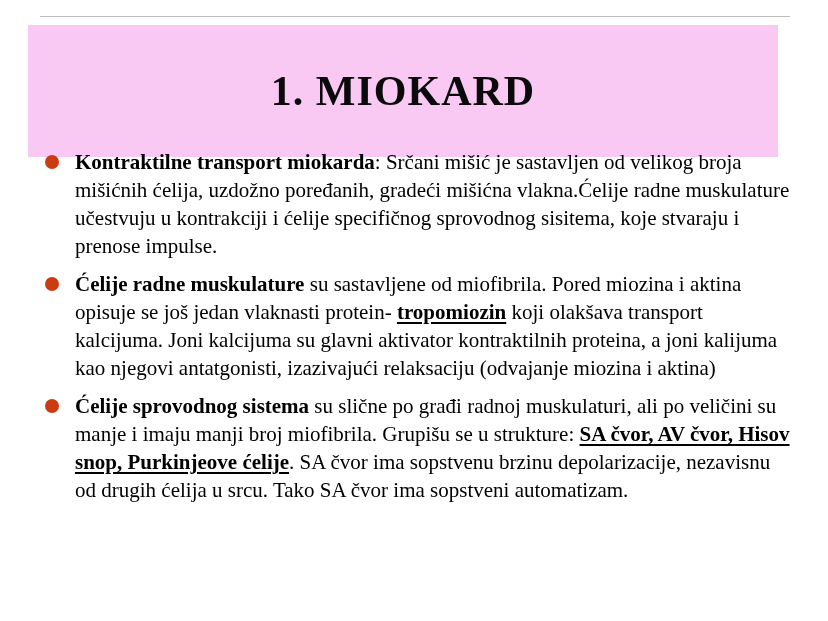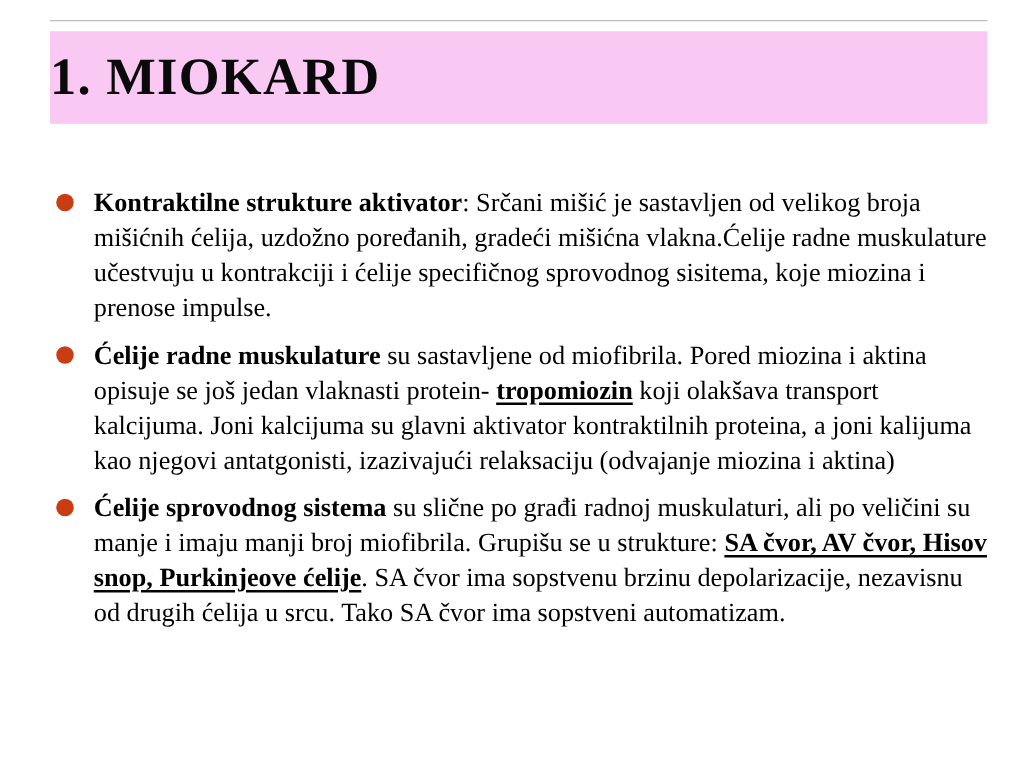--- a/index.html
+++ b/index.html
@@ -22,27 +22,28 @@
   .top-rule {
     position: absolute;
     left: 40px;
     top: 16px;
     width: 750px;
     height: 1px;
     background: var(--top-rule);
   }
   .header {
     position: absolute;
-    left: 40px;
+    left: 28px;
     top: 25px;
     width: 750px;
-    height: 74px;
+    height: 132px;
     background: var(--header-bg);
     display: flex;
     align-items: center;
+    justify-content: center;
   }
   .title {
     font-size: 42px;
     font-weight: bold;
     letter-spacing: 1px;
     color: #0a0a0a;
   }
   .content {
     position: absolute;
     left: 40px;
@@ -91,21 +92,21 @@
   <div class="header">
     <div class="title">1. MIOKARD</div>
   </div>
 
   <div class="content">
 
     <div class="bullet-item">
       <div class="marker-col">
         <span class="marker"></span>
       </div>
-      <div class="bullet-text"><span class="seg bold">Kontraktilne strukture aktivator</span><span class="seg normal">: Srčani mišić je sastavljen od velikog broja mišićnih ćelija, uzdožno poređanih, gradeći mišićna vlakna.Ćelije radne muskulature učestvuju u kontrakciji i ćelije specifičnog sprovodnog sisitema, koje miozina i prenose impulse.</span></div>
+      <div class="bullet-text"><span class="seg bold">Kontraktilne transport miokarda</span><span class="seg normal">: Srčani mišić je sastavljen od velikog broja mišićnih ćelija, uzdožno poređanih, gradeći mišićna vlakna.Ćelije radne muskulature učestvuju u kontrakciji i ćelije specifičnog sprovodnog sisitema, koje stvaraju i prenose impulse.</span></div>
     </div>
 
     <div class="bullet-item">
       <div class="marker-col">
         <span class="marker"></span>
       </div>
       <div class="bullet-text"><span class="seg bold">Ćelije radne muskulature</span><span class="seg normal"> su sastavljene od miofibrila. Pored miozina i aktina opisuje se još jedan vlaknasti protein- </span><span class="seg bold-underline">tropomiozin</span><span class="seg normal"> koji olakšava transport kalcijuma. Joni kalcijuma su glavni aktivator  kontraktilnih proteina, a joni kalijuma kao njegovi antatgonisti, izazivajući relaksaciju (odvajanje miozina i aktina)</span></div>
     </div>
 
     <div class="bullet-item">

